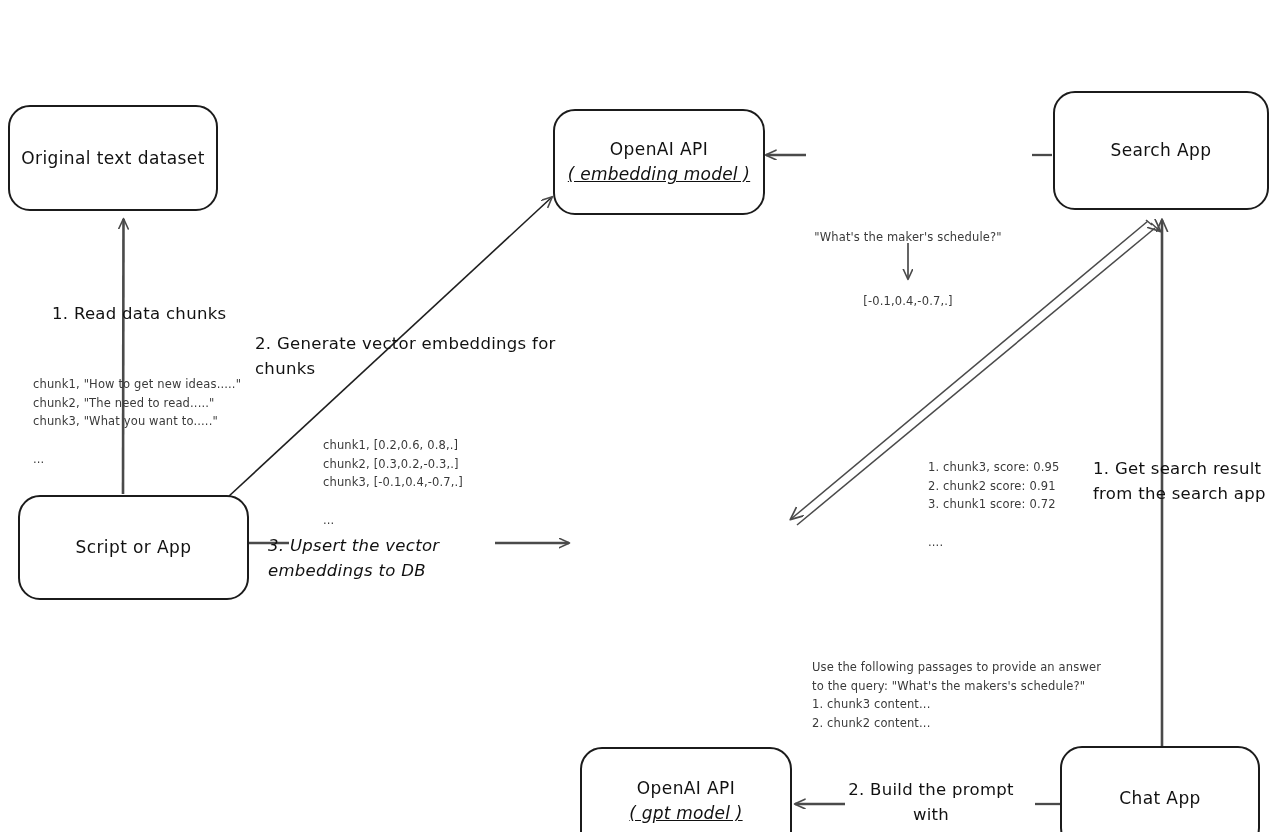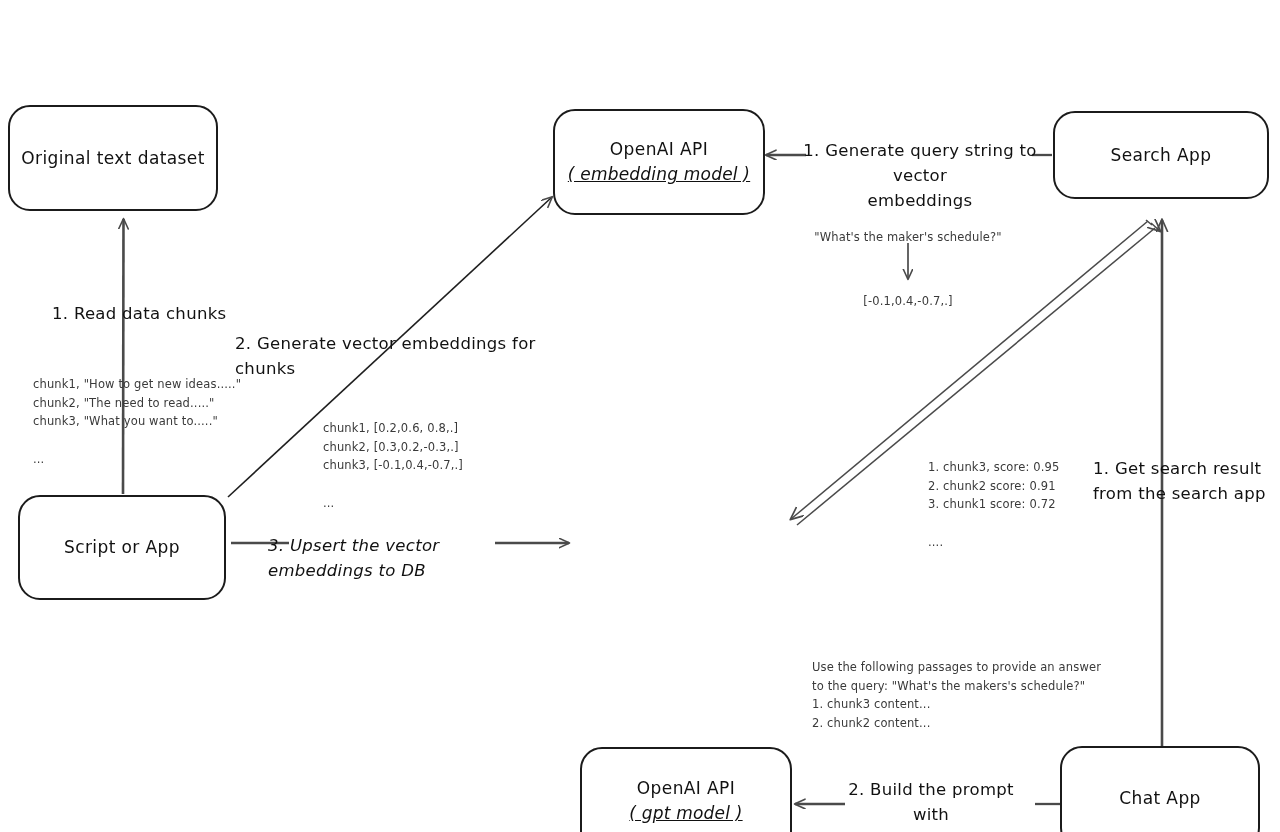--- a/index.html
+++ b/index.html
@@ -127,66 +127,64 @@
     <g>
       <path d="M1060,757 L1035,757" fill="none" stroke="#4a4a4a" stroke-width="2.3"></path>
       <path d="M845,757 L795,757" fill="none" stroke="#4a4a4a" stroke-width="2.3" marker-end="url(#ah)"></path>
     </g>
   </svg>
 
   <div class="node" style="left:8px; top:58px; width:210px; height:106px;">
     <div>Original text dataset</div>
   </div>
 
-  <div class="node" style="left:18px; top:448px; width:208px; height:105px;">
+  <div class="node" style="left:18px; top:448px; width:231px; height:105px;">
     <div>Script or App</div>
   </div>
 
   <div class="node" style="left:553px; top:62px; width:212px; height:106px;">
     <div>OpenAI API</div>
     <div class="l2">( embedding model )</div>
   </div>
 
 
-  <div class="node" style="left:1053px; top:64px; width:216px; height:88px;">
+  <div class="node" style="left:1053px; top:44px; width:216px; height:119px;">
     <div>Search App</div>
   </div>
 
   <div class="node" style="left:1060px; top:699px; width:200px; height:104px;">
     <div>Chat App</div>
   </div>
 
   <div class="node" style="left:580px; top:700px; width:212px; height:108px;">
     <div>OpenAI API</div>
     <div class="l2">( gpt model )</div>
   </div>
 
   <div class="label left" style="left:52px; top:255px; width:240px;">1. Read data chunks</div>
 
-  <div class="label left" style="left:235px; top:285px; width:310px;">2. Generate vector embeddings for chunks</div>
+  <div class="label left" style="left:255px; top:285px; width:310px;">2. Generate vector embeddings for chunks</div>
 
   <div class="label left" style="left:268px; top:487px; width:280px;font-style:italic;">3. Upsert the vector embeddings  to DB</div>
 
-  <div class="label" style="left:795px; top:92px; width:250px;">1. Generate query string to vector
-embeddings</div>
 
 
   <div class="label left" style="left:1093px; top:410px; width:200px;">1. Get search result
 from the search app</div>
 
   <div class="label" style="left:845px; top:731px; width:172px;">2. Build the prompt with
 search result</div>
 
   <div class="note" style="left:33px; top:328px; width:260px;">chunk1, "How to get new ideas....."
 chunk2, "The need to read....."
 chunk3, "What you want to....."
 
 ...</div>
 
-  <div class="note" style="left:323px; top:372px; width:240px;">chunk1, [0.2,0.6, 0.8,.]
+  <div class="note" style="left:323px; top:389px; width:240px;">chunk1, [0.2,0.6, 0.8,.]
 chunk2, [0.3,0.2,-0.3,.]
 chunk3, [-0.1,0.4,-0.7,.]
 
 ...</div>
 
   <div class="note center" style="left:808px; top:181px; width:200px;">"What's the maker's schedule?"</div>
 
   <div class="note center" style="left:848px; top:245px; width:120px;">[-0.1,0.4,-0.7,.]</div>
 
   <div class="note" style="left:928px; top:411px; width:200px;">1. chunk3, score: 0.95

